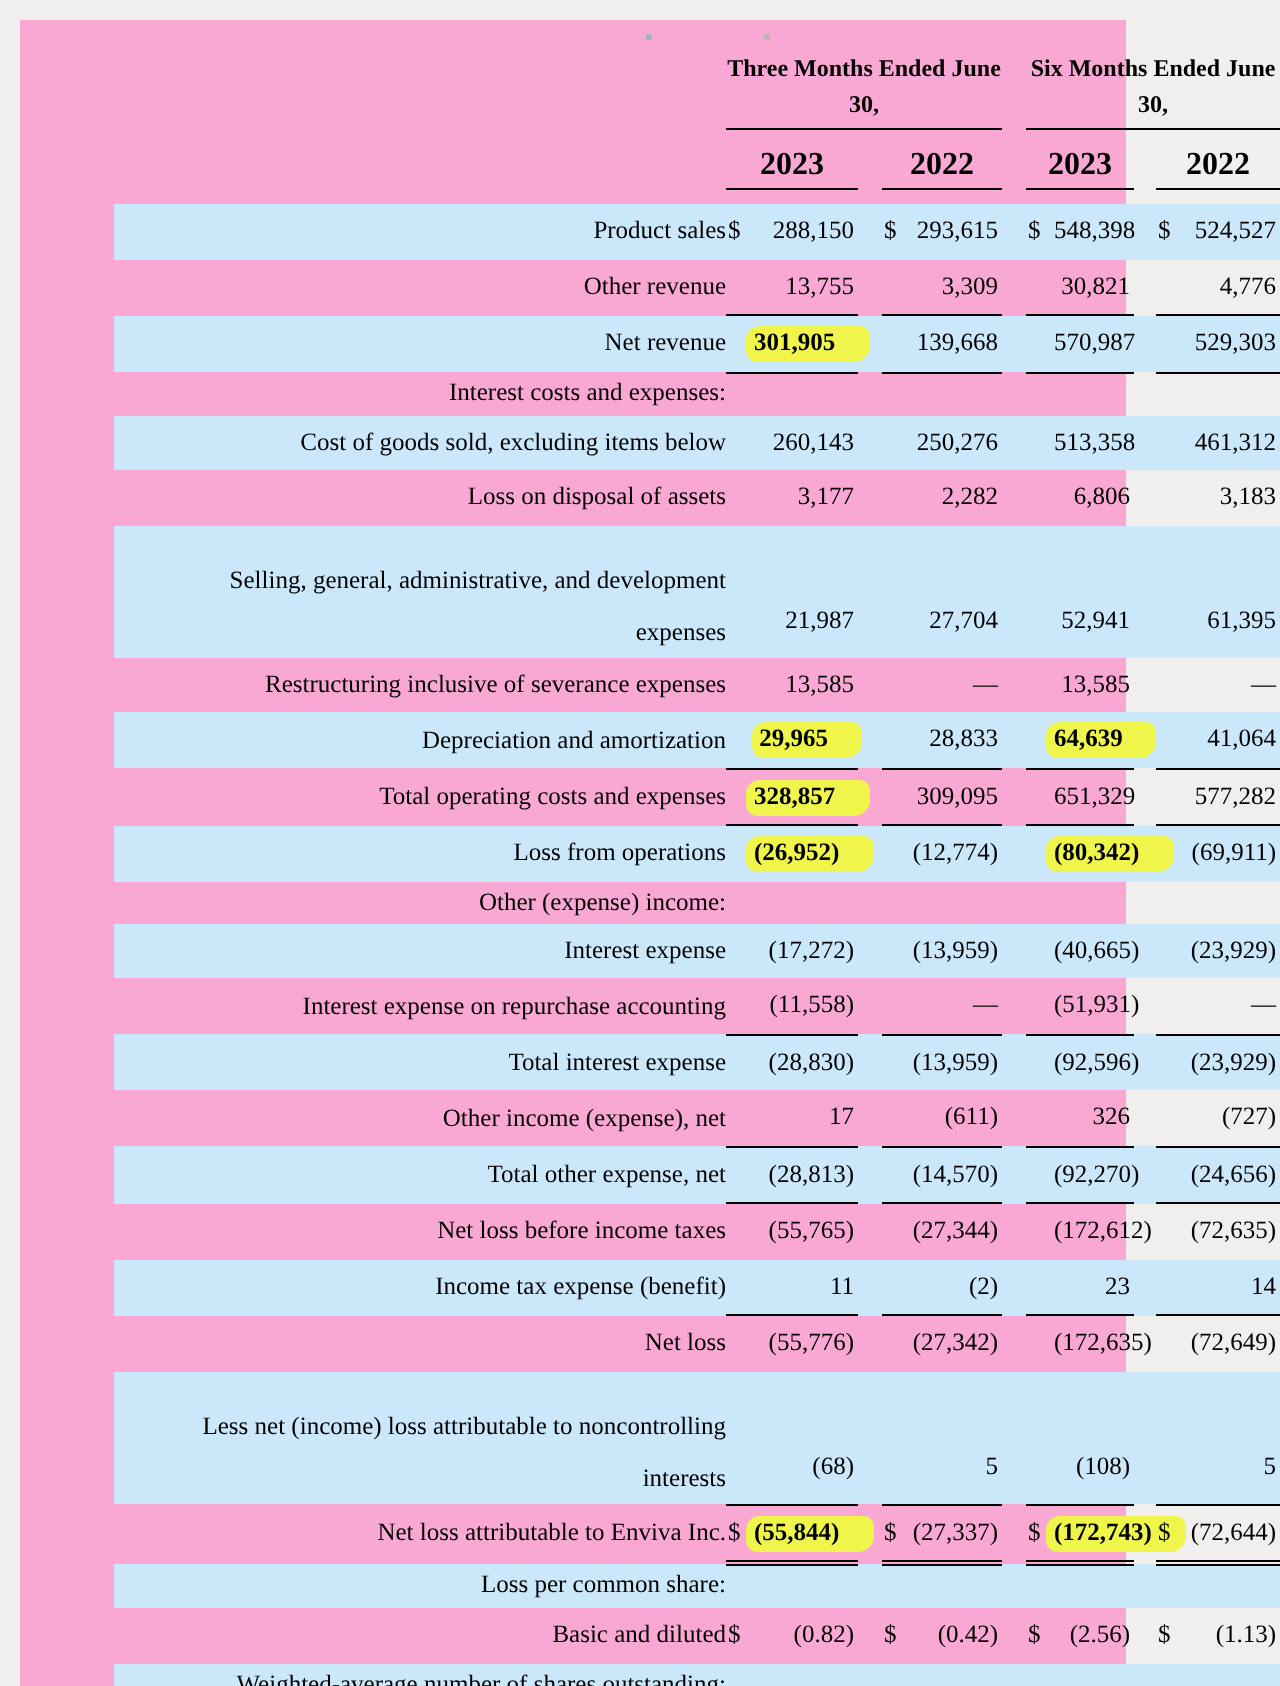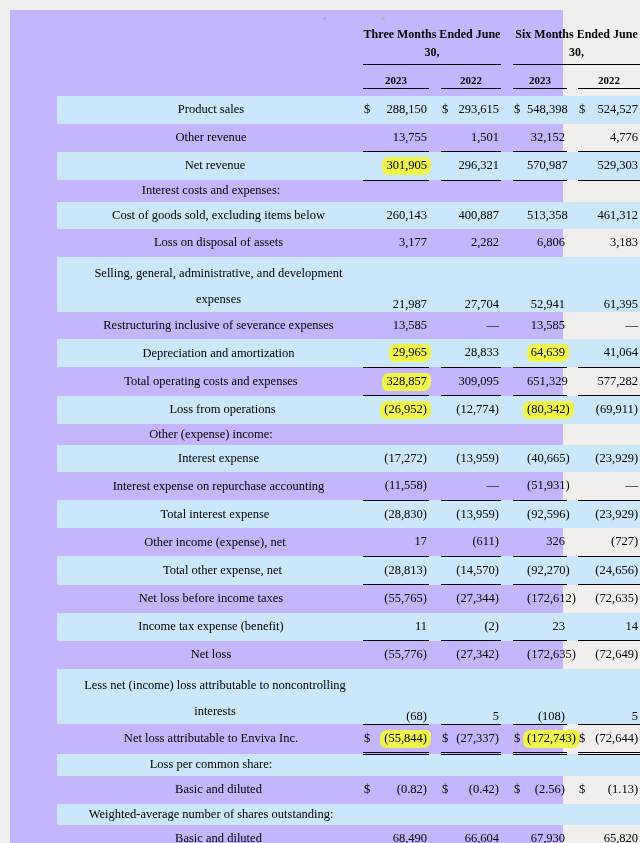--- a/index.html
+++ b/index.html
@@ -7,21 +7,21 @@
     width: 640px; height: 843px;
     overflow: hidden;
     background: #f1efed;
     font-family: "Liberation Serif", "DejaVu Serif", serif;
     color: #000;
   }
   .page {
     position: absolute;
     left: 10px; top: 10px;
     width: 553px; height: 833px;
-    background: #c4b5fd;
+    background: #f9a8d4;
   }
   .artifact { position: absolute; border-radius: 1px; }
   .artifact.a1 { left: 313px; top: 7px; width: 3px; height: 3px; background: #9fb3c8; }
   .artifact.a2 { left: 372px; top: 7px; width: 3px; height: 3px; background: #b9b6b2; }
 
   table.fin {
     position: absolute;
     left: 47px; top: 15px;
     width: 583px;
     border-collapse: collapse;
@@ -40,51 +40,52 @@
   thead th, thead td { padding: 0; font-weight: bold; vertical-align: bottom; }
   th.grp {
     text-align: center;
     font-size: 12px;
     border-bottom: 1.5px solid #000;
     padding-bottom: 3px;
   }
   th.grp div { line-height: 18px; height: 18px; white-space: nowrap; }
   th.yr {
     text-align: center;
-    font-size: 11px;
+    font-size: 16px;
     border-bottom: 1.5px solid #000;
     padding: 9px 0 2px 0;
   }
   tr.spacer td { height: 7px; }
 
   tbody td { padding: 0; vertical-align: middle; height: 27.5px; }
   tr.lo td { height: 21px; }
   tr.tall td { height: 55px; }
   tr.blue td { background: #cbe7fa; }
 
-  td.lbl { text-align: center; white-space: nowrap; overflow: hidden; }
+  td.lbl { text-align: right; white-space: nowrap; overflow: hidden; }
   td.lbl.ind0 { padding-left: 2px; }
   td.lbl.ind1 { padding-left: 10px; }
   td.lbl.ind2 { padding-left: 17px; }
   td.lbl.ind3 { padding-left: 25px; }
   tr.tall td.lbl div { line-height: 26px; }
   tr.tall td { vertical-align: bottom; }
-  tr.tall td.num, tr.tall td.dol { padding-bottom: 0; }
+  tr.tall td.num, tr.tall td.dol { padding-bottom: 11px; }
 
   td.dol { text-align: left; padding-left: 1px; white-space: nowrap; }
   td.num { text-align: right; padding-right: 2px; white-space: nowrap; }
   td.u-single { border-bottom: 1.5px solid #000; }
   td.u-double { border-bottom: 3.5px double #000; }
 
   span.hl {
     background: #eff54a;
     display: inline-block;
-    padding: 1px 4px 2px 4px;
+    padding: 1px 17px 2px 4px;
     margin: -1px -4px -2px -4px;
     border-radius: 7px 5px 8px 6px;
+    font-weight: bold;
   }
 </style>
 </head>
 <body>
 
 <div class="page">
   <span class="artifact a1"></span>
   <span class="artifact a2"></span>
 
   <table class="fin">
@@ -143,53 +144,53 @@
           <td></td>
           <td class="dol">$</td>
           <td class="num">524,527</td>
         </tr>
         <tr class="white">
           <td class="lbl ind0">Other revenue</td>
           <td class="dol u-single"></td>
           <td class="num u-single">13,755</td>
           <td></td>
           <td class="dol u-single"></td>
-          <td class="num u-single">1,501</td>
-          <td></td>
-          <td class="dol u-single"></td>
-          <td class="num u-single">32,152</td>
+          <td class="num u-single">3,309</td>
+          <td></td>
+          <td class="dol u-single"></td>
+          <td class="num u-single">30,821</td>
           <td></td>
           <td class="dol u-single"></td>
           <td class="num u-single">4,776</td>
         </tr>
         <tr class="blue">
           <td class="lbl ind1">Net revenue</td>
           <td class="dol u-single"></td>
           <td class="num u-single"><span class="hl">301,905</span></td>
           <td></td>
           <td class="dol u-single"></td>
-          <td class="num u-single">296,321</td>
+          <td class="num u-single">139,668</td>
           <td></td>
           <td class="dol u-single"></td>
           <td class="num u-single">570,987</td>
           <td></td>
           <td class="dol u-single"></td>
           <td class="num u-single">529,303</td>
         </tr>
         <tr class="white lo">
           <td class="lbl ind0">Interest costs and expenses:</td>
           <td colspan="11"></td>
         </tr>
         <tr class="blue">
           <td class="lbl ind2">Cost of goods sold, excluding items below</td>
           <td class="dol"></td>
           <td class="num">260,143</td>
           <td></td>
           <td class="dol"></td>
-          <td class="num">400,887</td>
+          <td class="num">250,276</td>
           <td></td>
           <td class="dol"></td>
           <td class="num">513,358</td>
           <td></td>
           <td class="dol"></td>
           <td class="num">461,312</td>
         </tr>
         <tr class="white">
           <td class="lbl ind2">Loss on disposal of assets</td>
           <td class="dol"></td>

